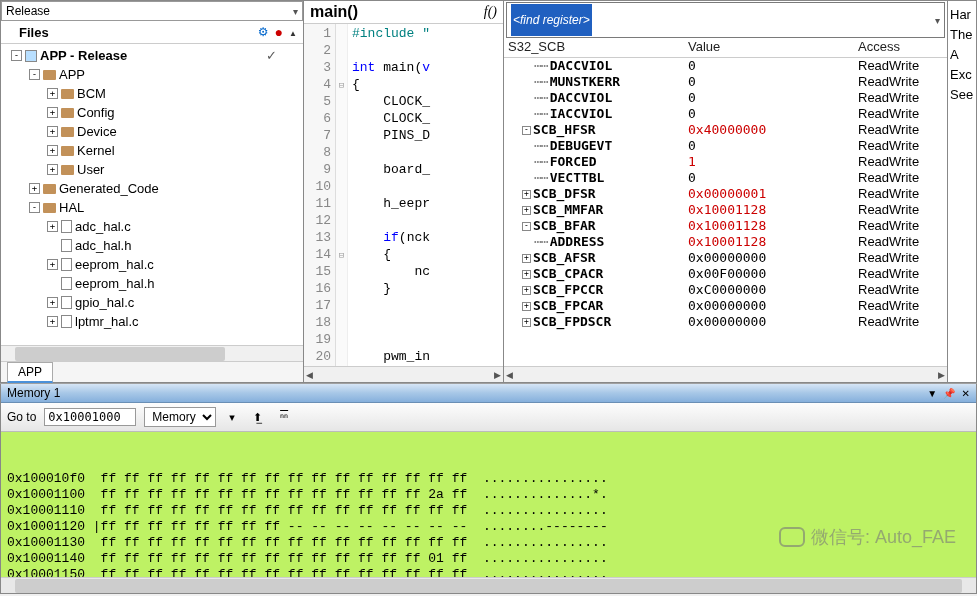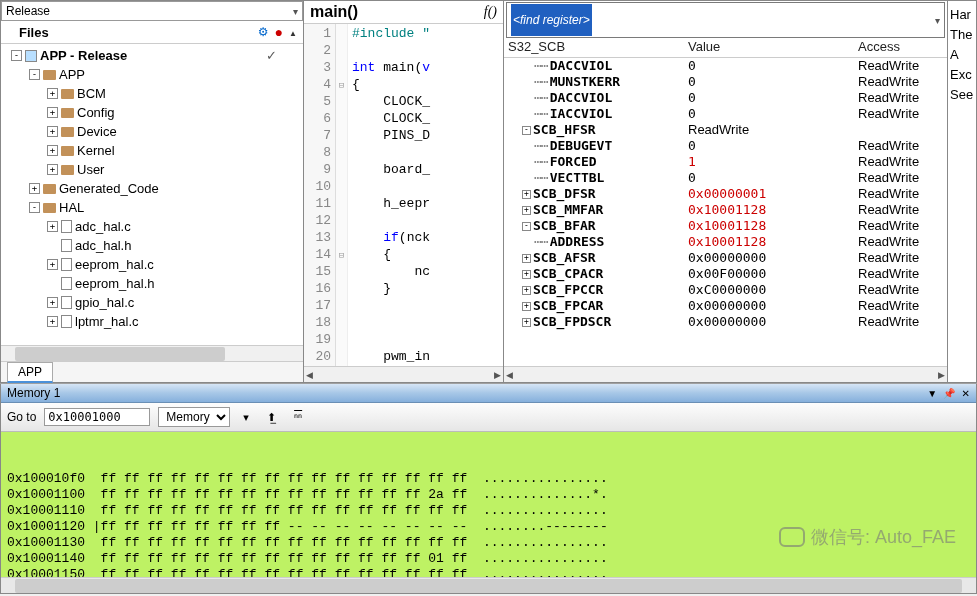--- a/index.html
+++ b/index.html
@@ -302,21 +302,21 @@
     border-bottom: 1px solid #bbb;
   }
   .memory-toolbar select, .memory-toolbar input {
     border: 1px solid #999;
     font-size: 12px;
     padding: 1px 3px;
     background: #fff;
     font-family: inherit;
   }
   .memory-toolbar .addr-input {
-    width: 106px;
+    width: 92px;
     font-family: Consolas, monospace;
   }
   .memory-toolbar .tb-btn {
     border: 1px solid transparent;
     padding: 2px 4px;
     cursor: pointer;
     font-size: 11px;
     background: transparent;
   }
   
@@ -591,20 +591,21 @@
             </div>
             <div class="val-norm">0</div>
             <div>ReadWrite</div>
           </div>
           <div class="reg-row">
             <div class="reg-name-cell">
               <span style="width:12px;display:inline-block"></span>
               <span class="reg-exp">-</span>
               <span class="reg-bold">SCB_HFSR</span>
             </div>
+            <div class="val-red">0x40000000</div>
             <div>ReadWrite</div>
           </div>
           <div class="reg-row">
             <div class="reg-name-cell">
               <span style="width:24px;display:inline-block"></span>
               <span class="reg-dots">⋯⋯</span>
               <span class="reg-bold">DEBUGEVT</span>
             </div>
             <div class="val-norm">0</div>
             <div>ReadWrite</div>

